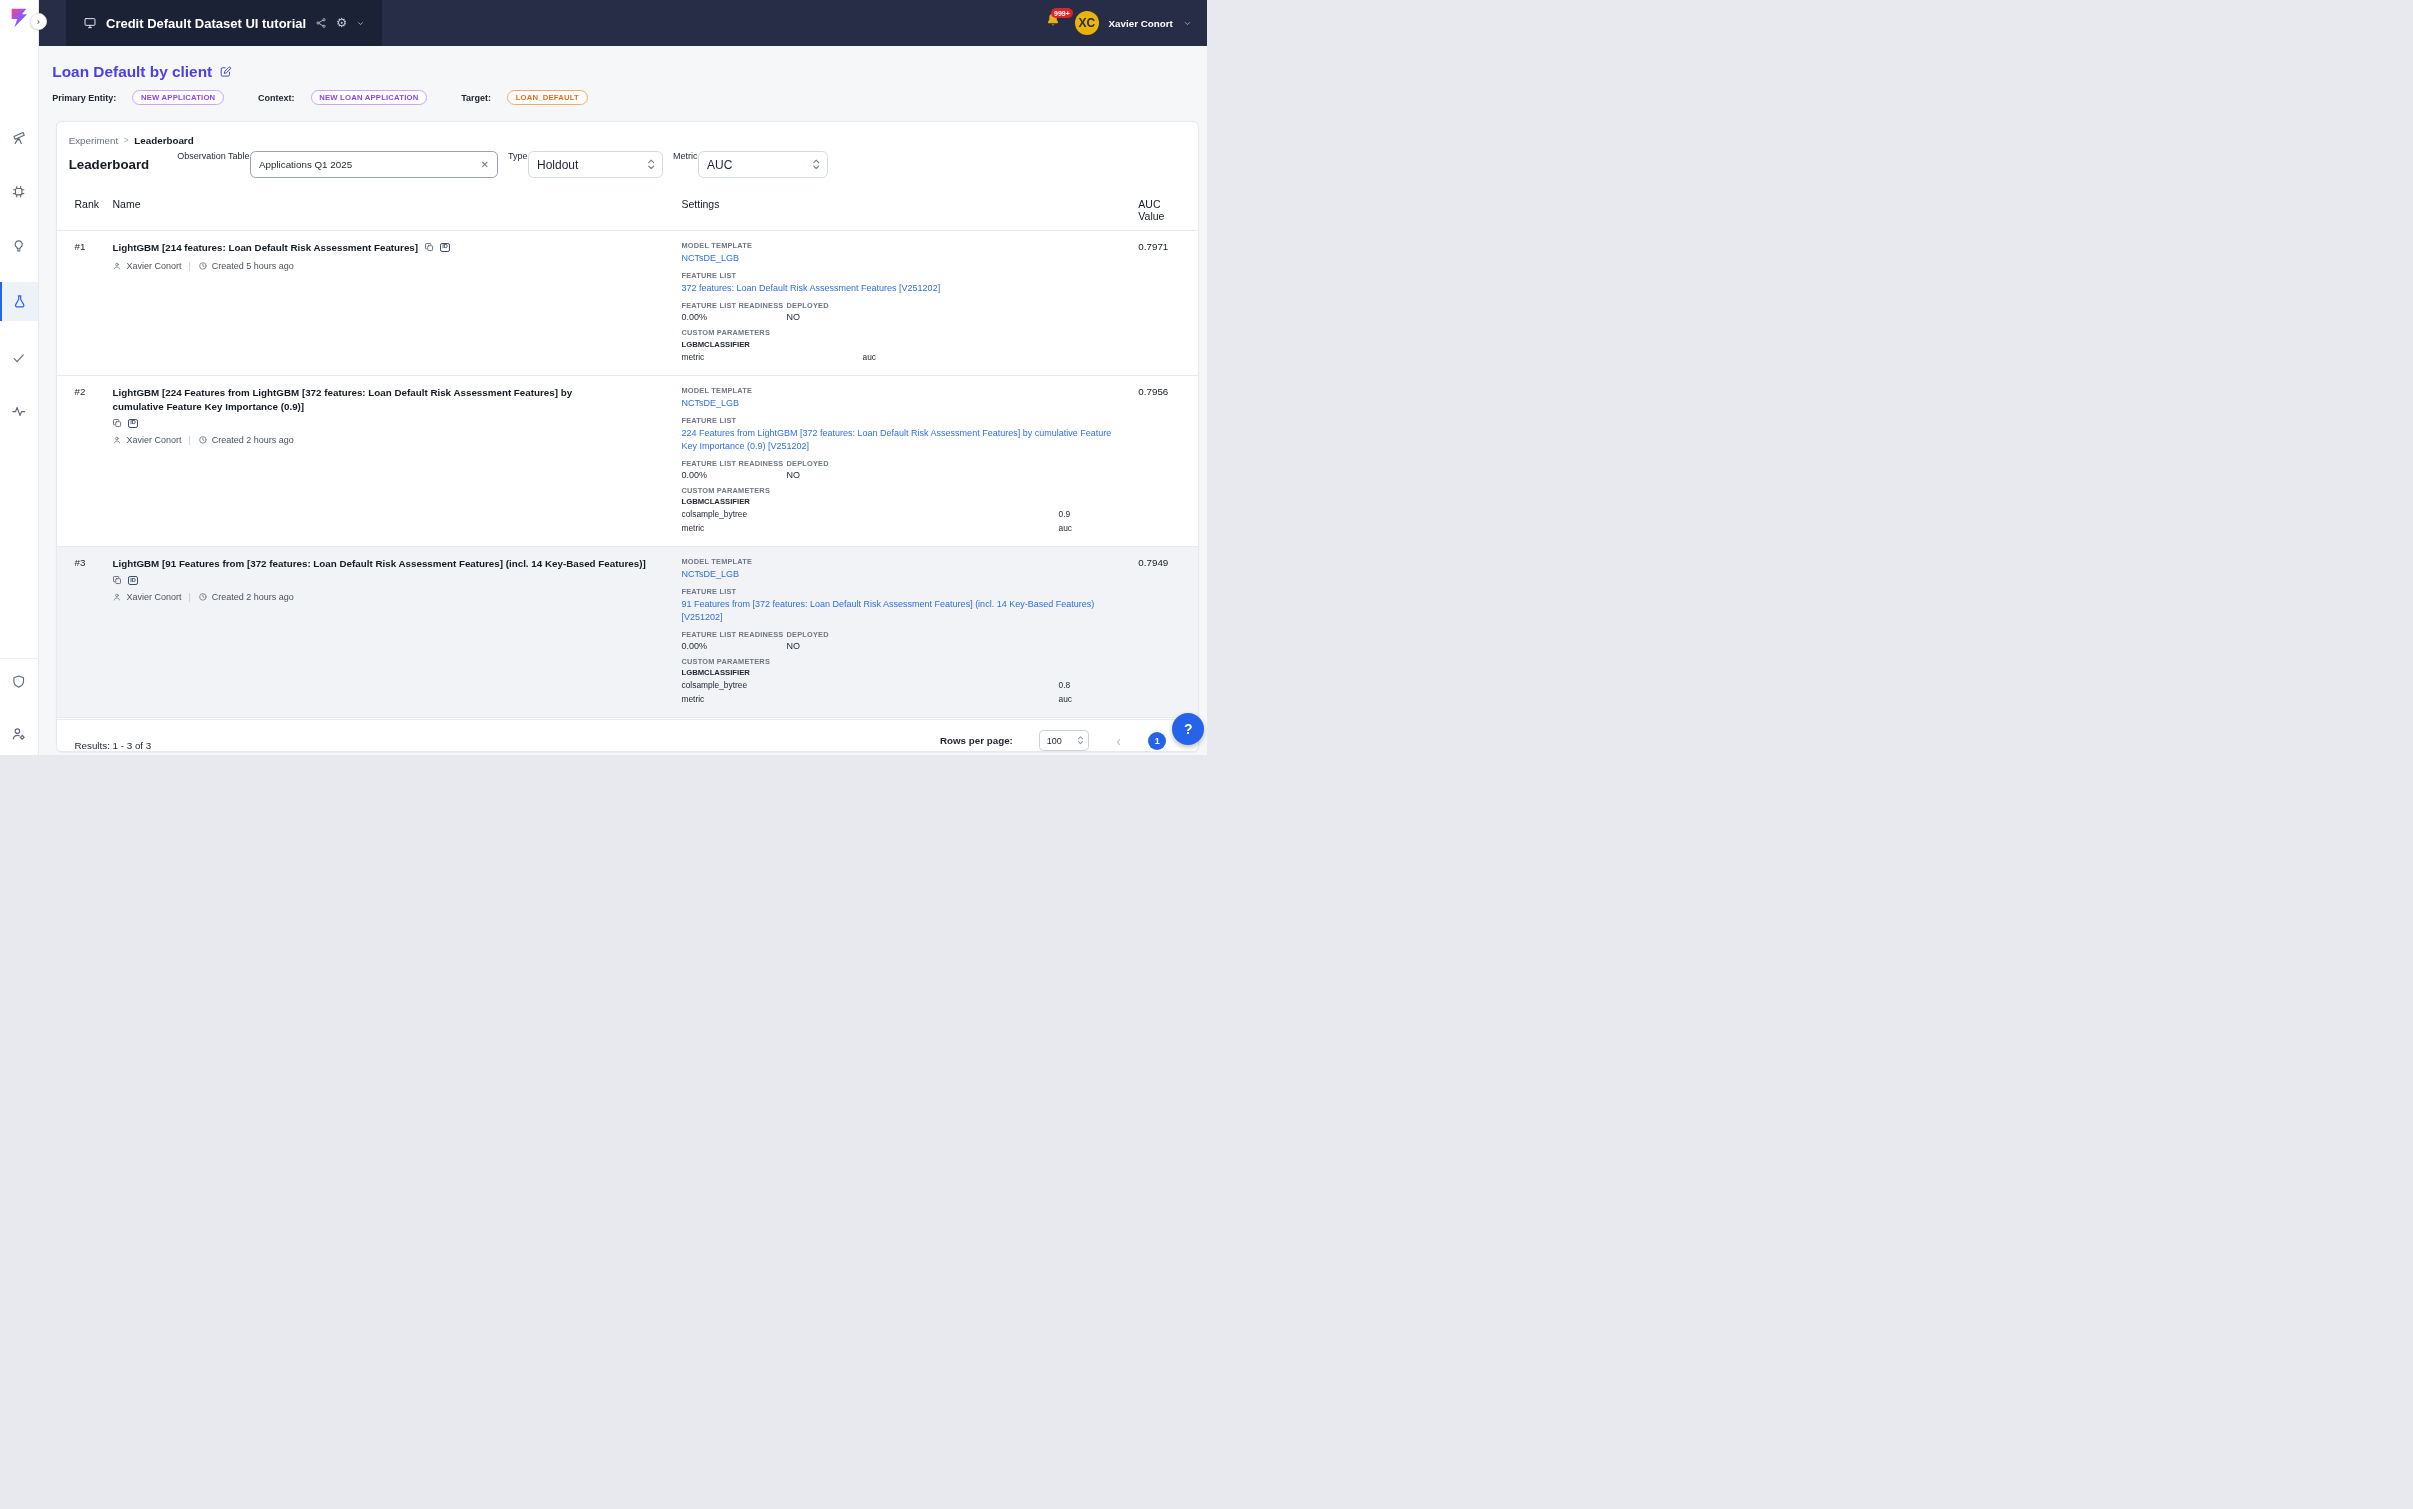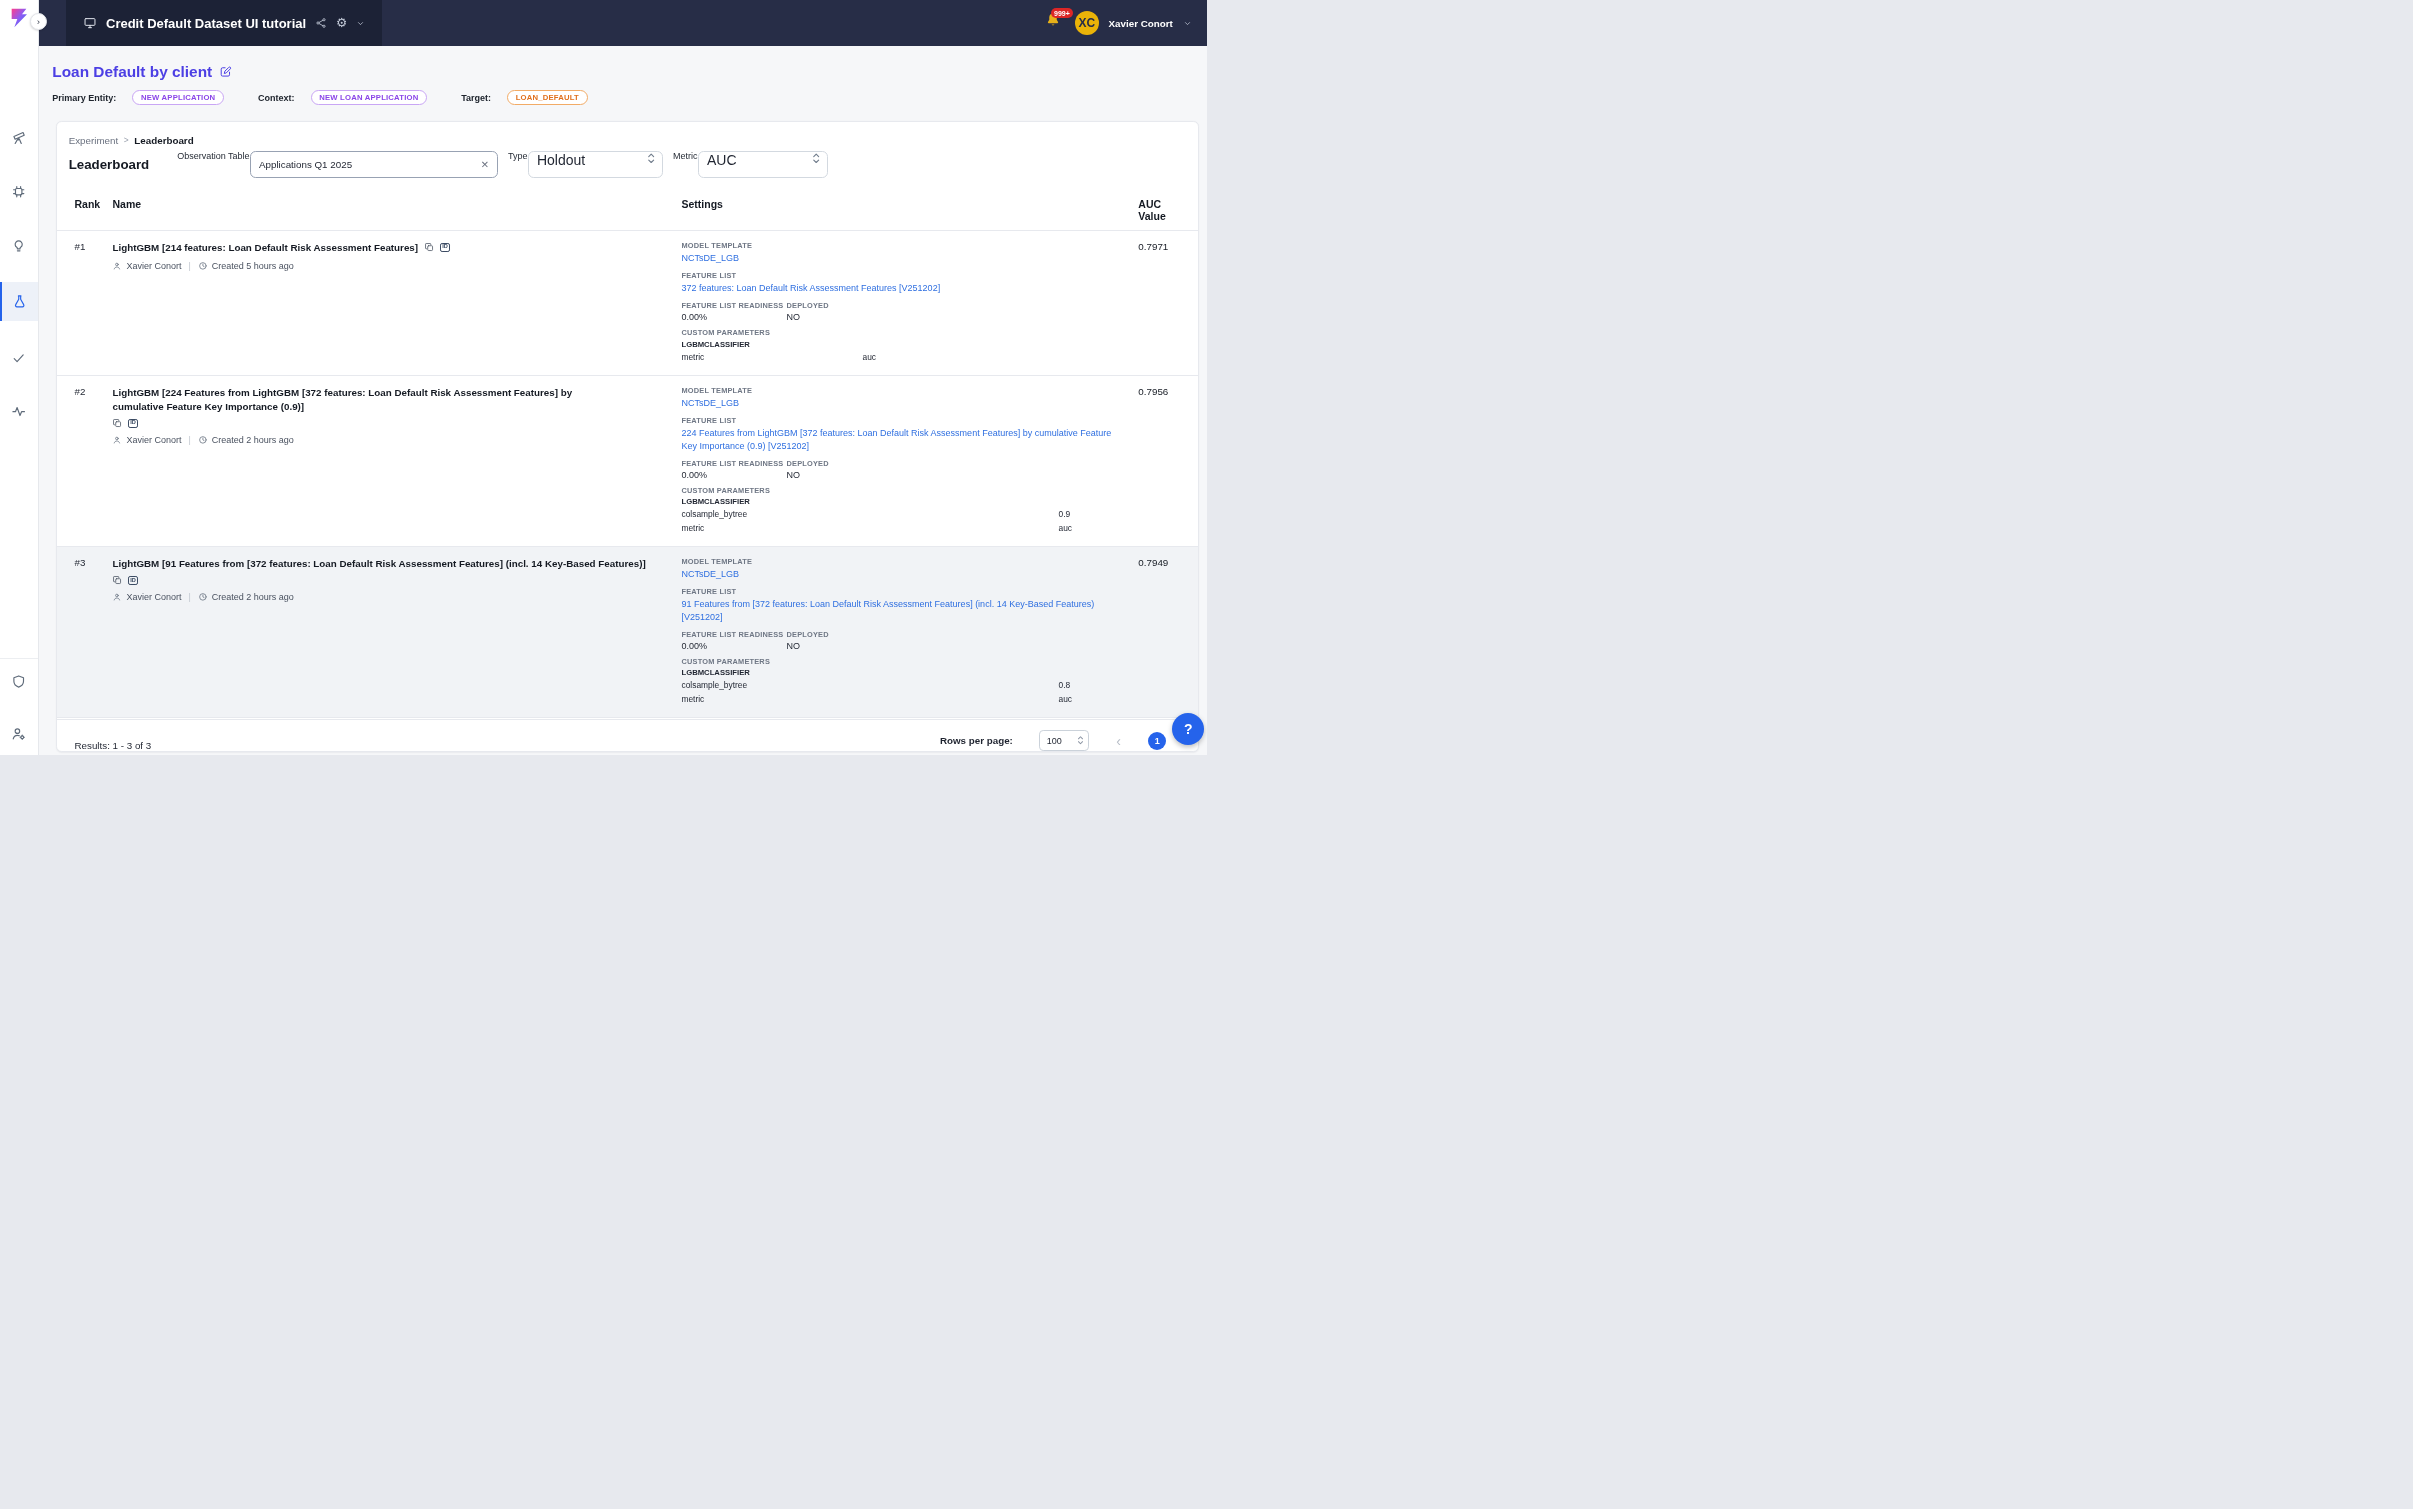--- a/index.html
+++ b/index.html
@@ -47,29 +47,29 @@
   .crumb-parent{color:#6b7280;cursor:pointer}
   .crumb-sep{color:#9ca3af;font-size:8.4px}
   .crumb-current{color:#151a23;font-weight:600}
   .controls{display:flex;align-items:flex-end;gap:10.5px;padding:5.6px 14px 0 11.2px}
   .lb-heading{width:98px;font-size:13.3px;font-weight:700;color:#151a23;padding-bottom:6.3px}
   .f-group{display:flex;}
   .f-label{font-size:9px;color:#262c36;margin-bottom:4.2px}
   .combo{position:relative;width:248px;height:27px;border:0.7px solid #98a2b3;border-radius:5.6px;background:#fff;display:flex;align-items:center;padding:0 24px 0 8.4px}
   .combo input{border:none;outline:none;width:100%;font-size:9.8px;color:#1f2430;font-family:inherit;background:transparent}
   .combo .clear{position:absolute;right:7.7px;font-size:9.8px;color:#6b7280;cursor:pointer;line-height:1}
-  .select{position:relative;height:27px;border:0.7px solid #d3d9e0;border-radius:5.6px;background:#fff;display:flex;padding:0 21px 0 8.4px;font-size:14px;color:#1f2430;cursor:pointer}
+  .select{position:relative;height:27px;border:0.7px solid #d3d9e0;border-radius:5.6px;background:#fff;display:flex;align-items:center;padding:0 21px 0 8.4px;font-size:12px;color:#1f2430;cursor:pointer}
   .select.w-type{width:135px}
   .select.w-metric{width:130px}
   .select .sel-ic{position:absolute;right:6.3px;display:flex;color:#717d8c}
 
   
   .table{margin-top:9.8px;display:flex;flex-direction:column}
   .lb-grid{display:grid;grid-template-columns:38px 569px 1fr 46px;padding-left:17px;padding-right:14px}
-  .lb-head{border-bottom:0.7px solid #e7e9ee;padding-top:9.8px;padding-bottom:8.4px;font-size:10.5px;font-weight:700;color:#151a23;line-height:12px}
+  .lb-head{border-bottom:0.7px solid #e7e9ee;padding-top:9.8px;padding-bottom:8.4px;font-size:10.5px;font-weight:400;color:#151a23;line-height:12px}
   .lb-row{border-bottom:0.7px solid #e7e9ee;padding-top:9.8px;padding-bottom:11.2px;cursor:pointer}
   .lb-row.highlighted{background:#f1f3f6}
   .col-rank{font-size:9.8px;color:#1f2430}
   .col-name{padding-right:77px}
   .lb-row.name-wide .col-name{padding-right:21px}
   .model-name{font-size:9.8px;font-weight:700;color:#151a23;line-height:1.42}
   .name-line{display:inline}
   .icon-group{display:inline-flex;align-items:center;gap:4.9px;margin-left:6.3px;vertical-align:-1.4px}
   .icon-group.block-line{display:flex;margin-left:0;margin-top:4.2px}
   .mini-icon{color:#4b5563;display:flex;cursor:pointer}

